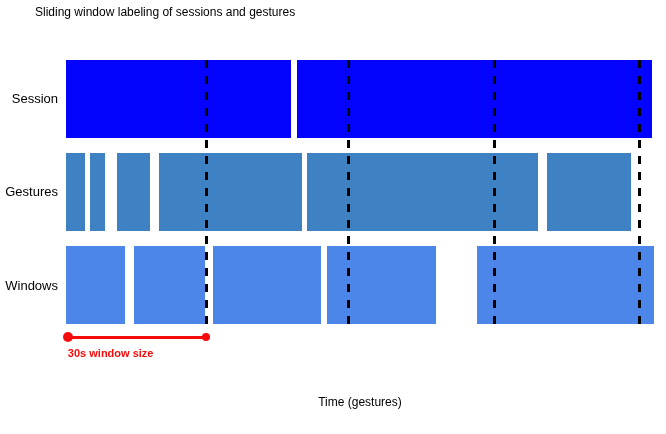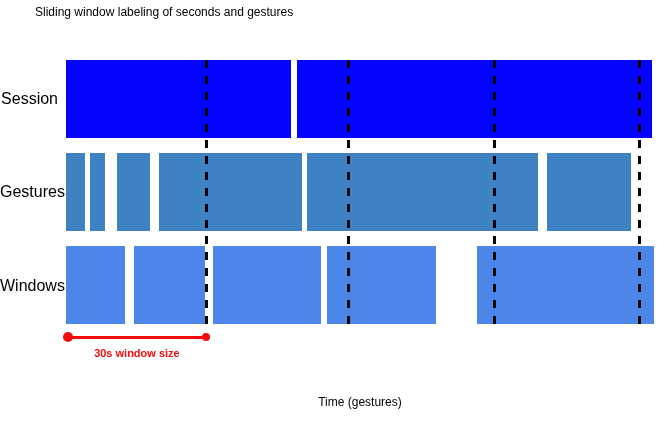--- a/index.html
+++ b/index.html
@@ -12,39 +12,39 @@
   .chart-title{
     position:absolute;left:35px;top:5px;
     font-size:12px;color:#000;white-space:nowrap;
   }
   .x-axis-label{
     position:absolute;left:66px;width:588px;top:395px;
     text-align:center;font-size:12px;color:#000;
   }
   .row-label{
     position:absolute;width:58px;text-align:right;
-    font-size:16px;color:#000;line-height:12px;
+    font-size:13px;color:#000;line-height:12px;
   }
   .bar-segment{position:absolute;}
   .window-boundary{
     position:absolute;width:3px;
     background:repeating-linear-gradient(180deg,#000 0 8px,rgba(0,0,0,0) 8px 16px);
   }
   .annotation-line{position:absolute;height:3px;}
   .annotation-dot{position:absolute;border-radius:50%;}
   .annotation-label{
-    position:absolute;text-align:center;
+    position:absolute;
     font-size:11px;font-weight:bold;white-space:nowrap;
   }
 </style>
 </head>
 <body>
 
 <div class="figure">
-  <div class="chart-title">Sliding window labeling of seconds and gestures</div>
+  <div class="chart-title">Sliding window labeling of sessions and gestures</div>
   <div id="plot">
       <div class="row-label" style="left: 0px; width: 58px; top: 93px;">Session</div>
       <div class="bar-segment" style="left: 66px; width: 224.935px; top: 60px; height: 78px; background: rgb(4, 3, 254);"></div>
       <div class="bar-segment" style="left: 297.002px; width: 354.669px; top: 60px; height: 78px; background: rgb(4, 3, 254);"></div>
       <div class="row-label" style="left: 0px; width: 58px; top: 186px;">Gestures</div>
       <div class="bar-segment" style="left: 66px; width: 19.1335px; top: 153px; height: 78px; background: rgb(62, 130, 196);"></div>
       <div class="bar-segment" style="left: 89.8002px; width: 15.4001px; top: 153px; height: 78px; background: rgb(62, 130, 196);"></div>
       <div class="bar-segment" style="left: 117.334px; width: 32.6669px; top: 153px; height: 78px; background: rgb(62, 130, 196);"></div>
       <div class="bar-segment" style="left: 159.334px; width: 142.801px; top: 153px; height: 78px; background: rgb(62, 130, 196);"></div>
       <div class="bar-segment" style="left: 306.802px; width: 231.002px; top: 153px; height: 78px; background: rgb(62, 130, 196);"></div>

